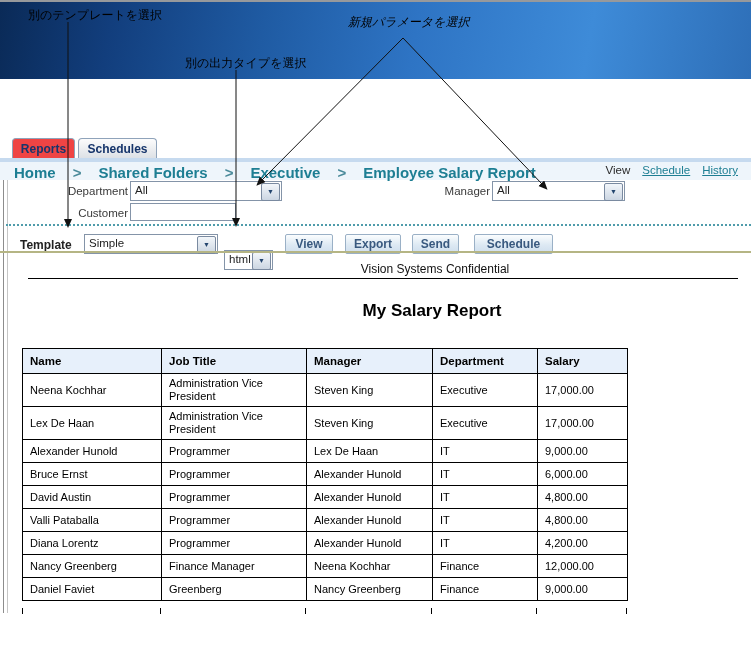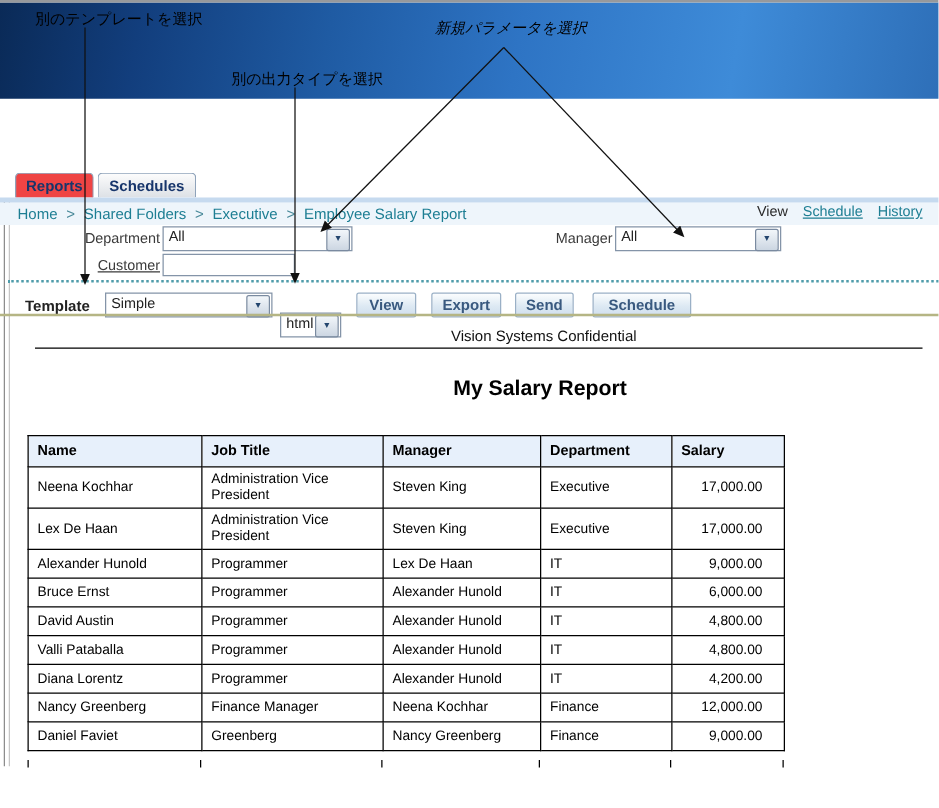--- a/index.html
+++ b/index.html
@@ -28,21 +28,21 @@
   
   .tab{position:absolute;top:138px;height:20px;line-height:20px;text-align:center;
     font-size:12px;font-weight:bold;color:#17356b;z-index:2;
     border:1px solid #8fa3ba;border-bottom:none;border-radius:4px 4px 0 0;box-sizing:border-box;cursor:pointer;}
   .tab.active{background:#ef4444;}
   .tab.inactive{background:linear-gradient(#fcfcfc,#dde1e6);}
   .strip{left:0;top:158px;width:751px;height:4px;background:#c6daef;z-index:2;}
 
   
   .crumbrow{left:0;top:162px;width:751px;height:18px;background:#eef5fb;z-index:1;}
-  .crumbs{left:14px;top:164px;font-size:12px;display:flex;gap:7px;white-space:nowrap;z-index:2;}
+  .crumbs{left:14px;top:164px;font-size:15px;display:flex;gap:17px;white-space:nowrap;z-index:2;font-weight:bold;}
   .crumb{color:#1d7e93;cursor:pointer;}
   .crumb-sep{color:#4a8a9a;}
   .pageacts{top:164px;right:13px;font-size:11.5px;display:flex;gap:12px;white-space:nowrap;z-index:2;}
   .pageact-current{color:#2a2a2a;}
   .pageact-link{color:#1d7e93;text-decoration:underline;cursor:pointer;}
 
   
   .flabel{font-size:11.5px;color:#3a3a3a;text-align:right;white-space:nowrap;z-index:2;}
   .combo{background:#fff;border:1px solid #8494a8;box-sizing:border-box;height:20px;z-index:2;cursor:pointer;}
   .combo .val{position:absolute;left:4px;top:2px;font-size:11.5px;color:#222;}
@@ -64,21 +64,21 @@
   
   .confidential{left:132px;top:262px;width:606px;text-align:center;font-size:12px;color:#111;z-index:2;}
   .conf-rule{left:28px;top:278px;width:710px;height:1px;background:#000;z-index:2;}
   .rtitle{left:130px;top:301px;width:604px;text-align:center;font-size:17px;font-weight:bold;color:#000;z-index:2;}
   table.salary{position:absolute;left:22px;top:348px;border-collapse:collapse;table-layout:fixed;z-index:2;}
   table.salary th,table.salary td{border:1px solid #000;overflow:hidden;}
   table.salary th{background:#e7f0fb;font-size:11.5px;font-weight:bold;color:#000;
     text-align:left;padding:0 4px 0 7px;height:24px;}
   table.salary td{font-size:11px;line-height:13px;color:#000;padding:3px 6px 3px 7px;vertical-align:middle;}
   table.salary tr.datarow{height:23px;}
-  table.salary td.num{text-align:right;padding-right:17px;}
+  table.salary td.num{text-align:left;padding-right:3px;}
   .stub{top:608px;height:6px;background:#000;z-index:2;}
 </style>
 </head>
 <body>
 
 <div id="stage">
 
   <div class="abs annot" style="left:28px;top:7px;">別のテンプレートを選択</div>
   <div class="abs annot" style="left:185px;top:55px;">別の出力タイプを選択</div>
   <div class="abs annot" style="left:348px;top:14px;font-style:italic;">新規パラメータを選択</div>
@@ -133,21 +133,21 @@
   <div class="abs flabel" style="left:40px;top:185px;width:88px;">Department</div>
   <div class="abs combo" style="left:130px;top:181px;width:152px;">
     <span class="val">All</span>
     <span class="btn">▼</span>
   </div>
   <div class="abs flabel" style="left:402px;top:185px;width:88px;">Manager</div>
   <div class="abs combo" style="left:492px;top:181px;width:133px;">
     <span class="val">All</span>
     <span class="btn">▼</span>
   </div>
-  <div class="abs flabel" style="left:40px;top:207px;width:88px;text-decoration:underline;">Customer</div>
+  <div class="abs flabel" style="left:40px;top:207px;width:88px;">Customer</div>
   <input class="abs tinput" style="left: 130px; top: 203px; width: 106px;" value="">
 
   <div class="abs dotted"></div>
 
   <div class="abs tmpl-label">Template</div>
   <div class="abs combo" style="left:84px;top:234px;width:134px;">
     <span class="val">Simple</span>
     <span class="btn">▼</span>
   </div>
   <div class="abs combo" style="left:224px;top:250px;width:49px;">

